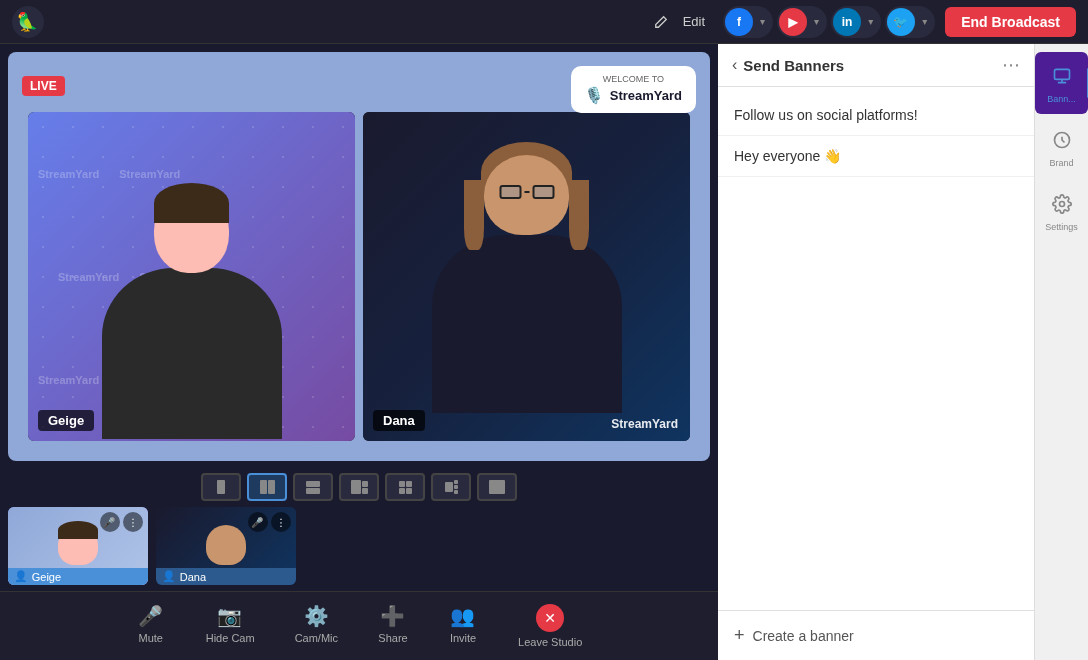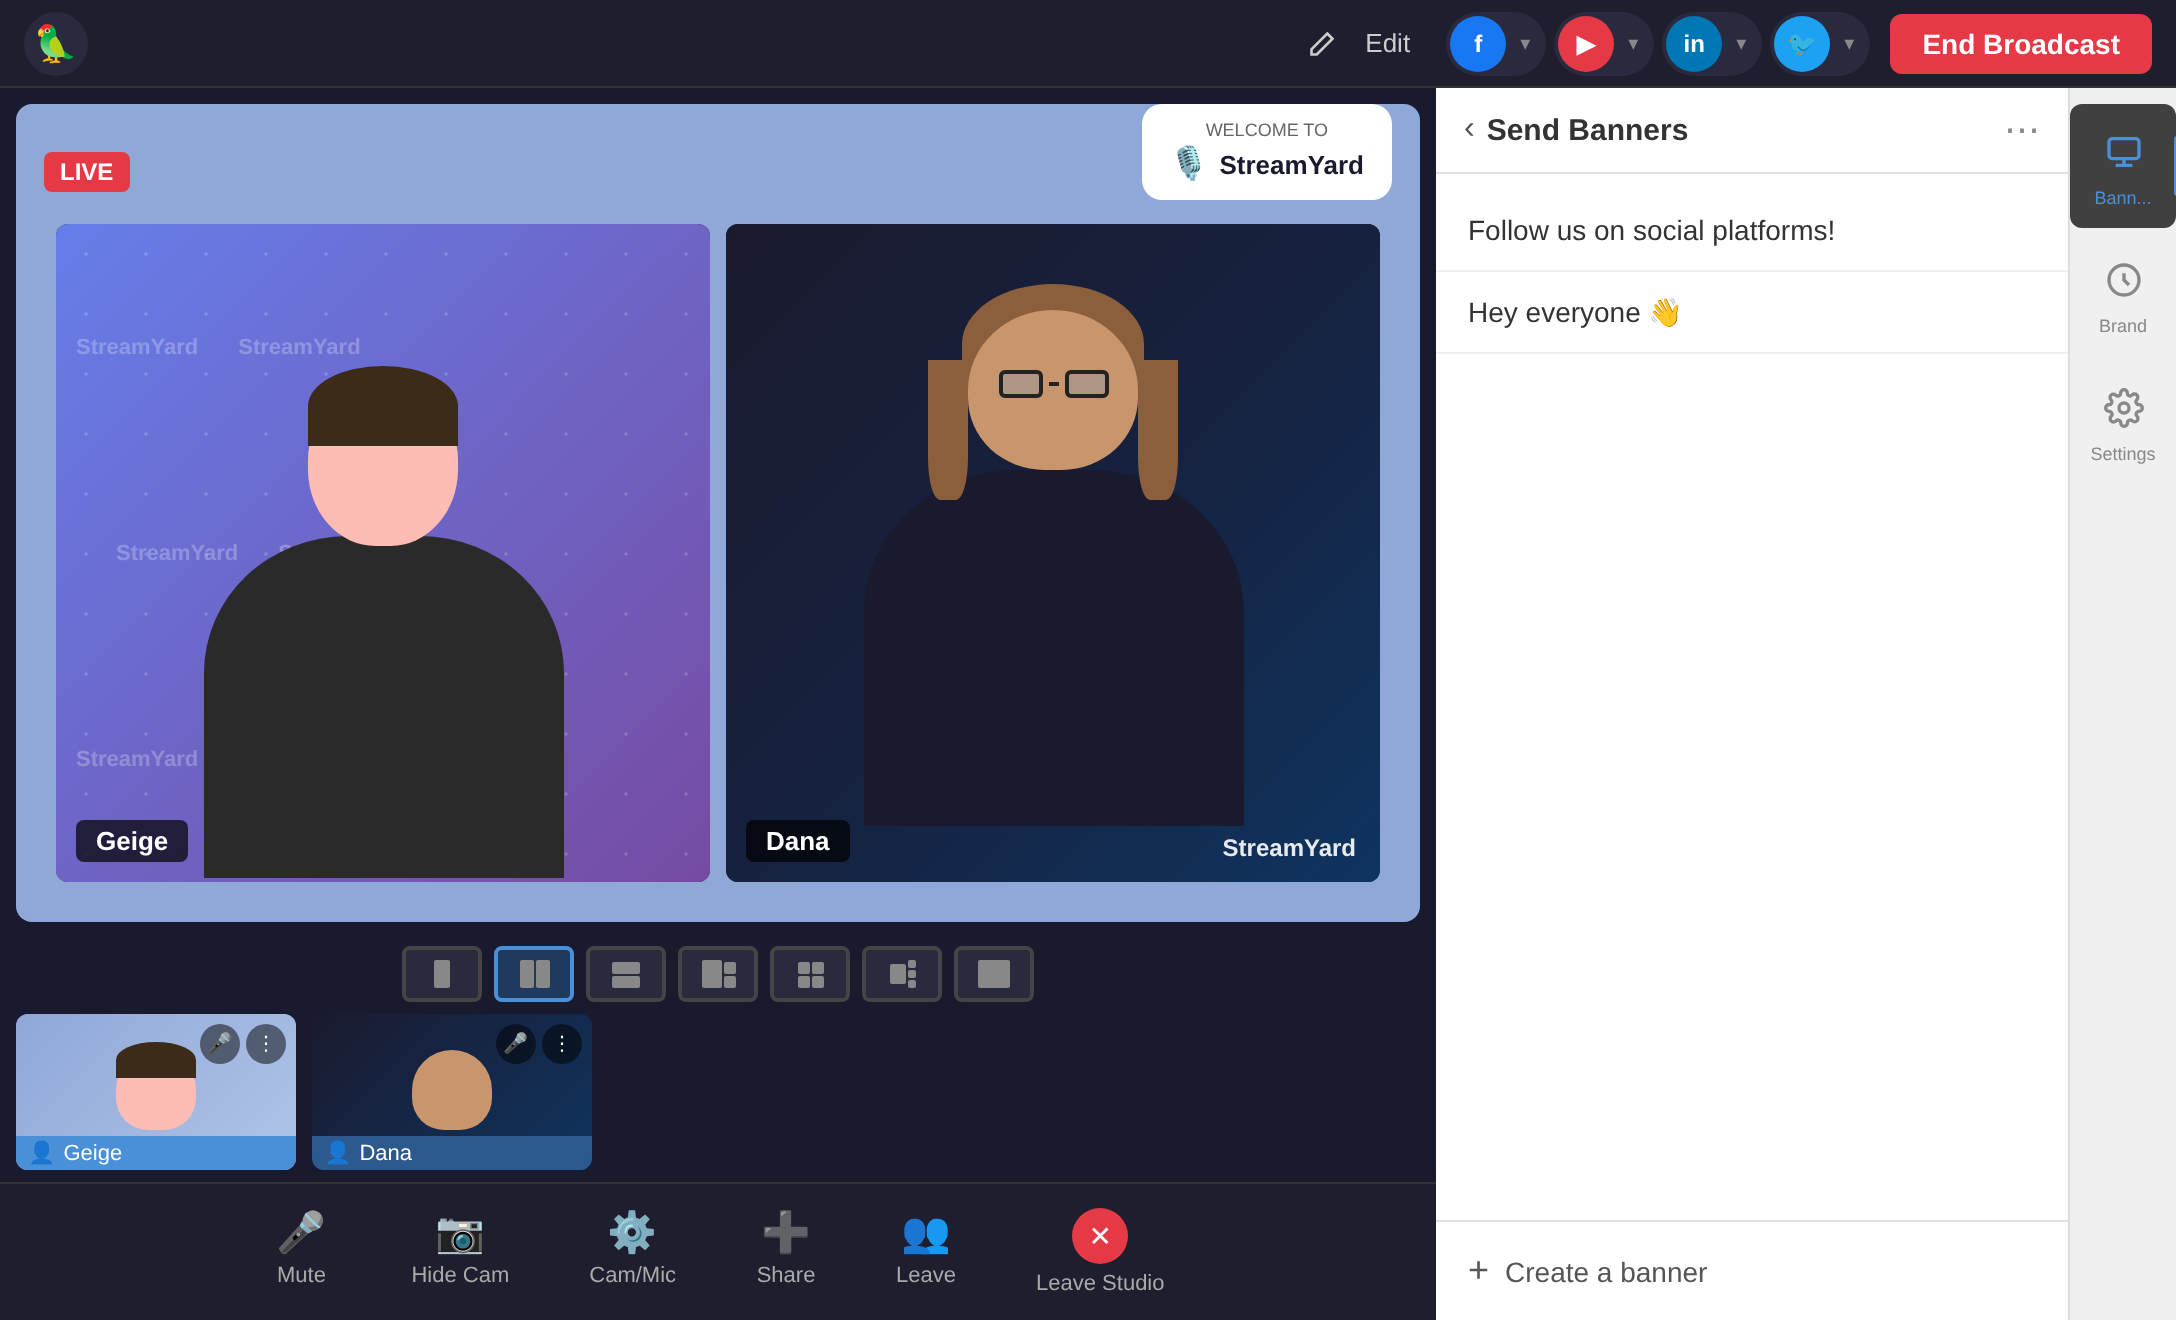--- a/index.html
+++ b/index.html
@@ -44,21 +44,21 @@
       flex: 1; margin: 8px; background: #8fa8d8; border-radius: 8px; position: relative; overflow: hidden;
       min-height: 0;
     }
     .live-badge {
       position: absolute; top: 14px; left: 14px; background: #e63946;
       color: white; font-size: 12px; font-weight: 700; padding: 3px 8px; border-radius: 4px;
       z-index: 10;
       margin-top: 10px;
     }
     .streamyard-logo-overlay {
-      position: absolute; top: 0; right: 14px; background: white;
+      position: absolute; top: 14px; right: 14px; background: white;
       border-radius: 10px; padding: 8px 14px; text-align: center; z-index: 10;
     }
     .sy-welcome { font-size: 9px; color: #666; margin-bottom: 2px; }
     .sy-brand { display: flex; align-items: center; gap: 5px; }
 
     .video-grid {
       display: flex; gap: 8px; position: absolute; bottom: 20px; left: 20px; right: 20px; top: 60px;
     }
     .video-cell {
       flex: 1; border-radius: 6px; overflow: hidden; position: relative; background: #222;
@@ -378,21 +378,21 @@
       <button class="tool-btn">
         <div class="tool-icon">⚙️</div>
         <span>Cam/Mic</span>
       </button>
       <button class="tool-btn">
         <div class="tool-icon">➕</div>
         <span>Share</span>
       </button>
       <button class="tool-btn">
         <div class="tool-icon">👥</div>
-        <span>Leave</span>
+        <span>Invite</span>
       </button>
       <button class="tool-btn tool-leave">
         <div class="tool-icon" style="background:#e63946;border-radius:50%;width:28px;height:28px;display:flex;align-items:center;justify-content:center;font-size:14px;">✕</div>
         <span>Leave Studio</span>
       </button>
     </div>
   </div>
 
   <div class="right-panel-wrap">
 
@@ -414,21 +414,21 @@
 
       <div class="create-banner-btn">
         <span class="plus-icon">+</span>
         <span>Create a banner</span>
       </div>
     </div>
 
     <div class="tab-sidebar">
 
 
-      <div class="tab-item active" style="background:#404040;border-radius:6px;position:relative;">
+      <div class="tab-item active" style="background:#4c1d95;border-radius:6px;position:relative;">
         <div class="tab-icon-wrap">
           <svg viewBox="0 0 24 24" fill="none" stroke="#4a90d9" stroke-width="2">
             <rect x="3" y="4" width="18" height="12" rx="2"></rect>
             <path d="M7 20h10M12 16v4"></path>
           </svg>
         </div>
         <span style="font-size:9px;color:#4a90d9;">Bann...</span>
 
         <div style="position:absolute;right:-2px;top:50%;transform:translateY(-50%);width:3px;height:30px;background:#4a90d9;border-radius:2px;"></div>
       </div>

